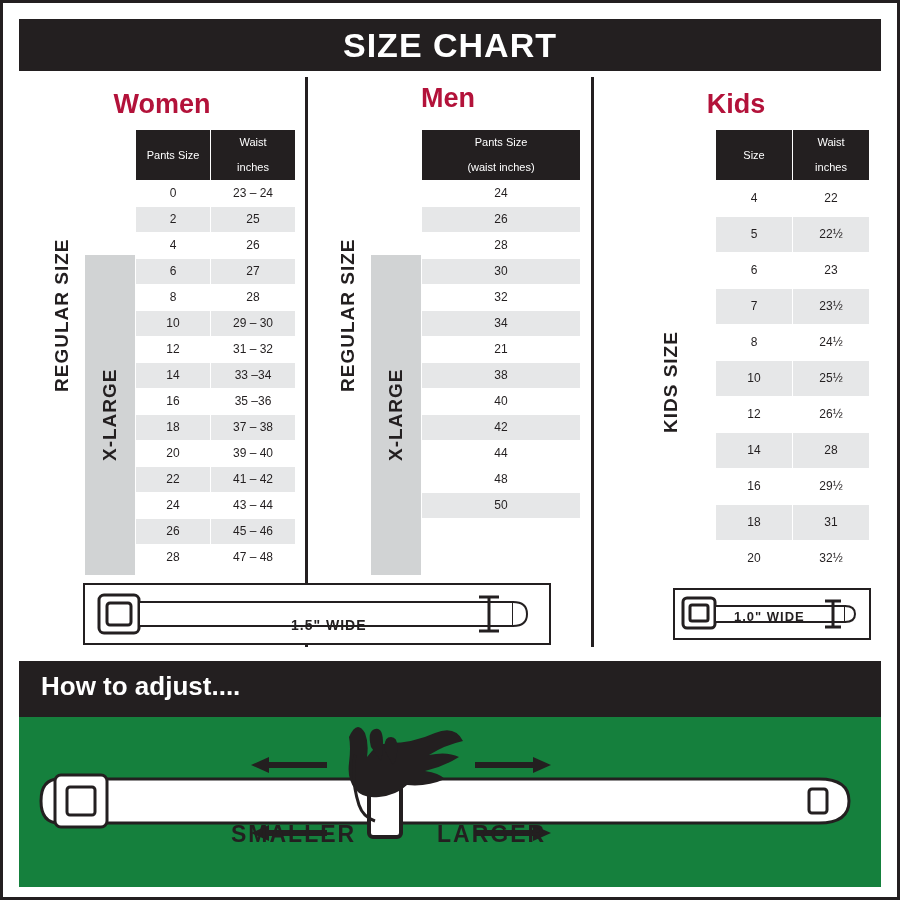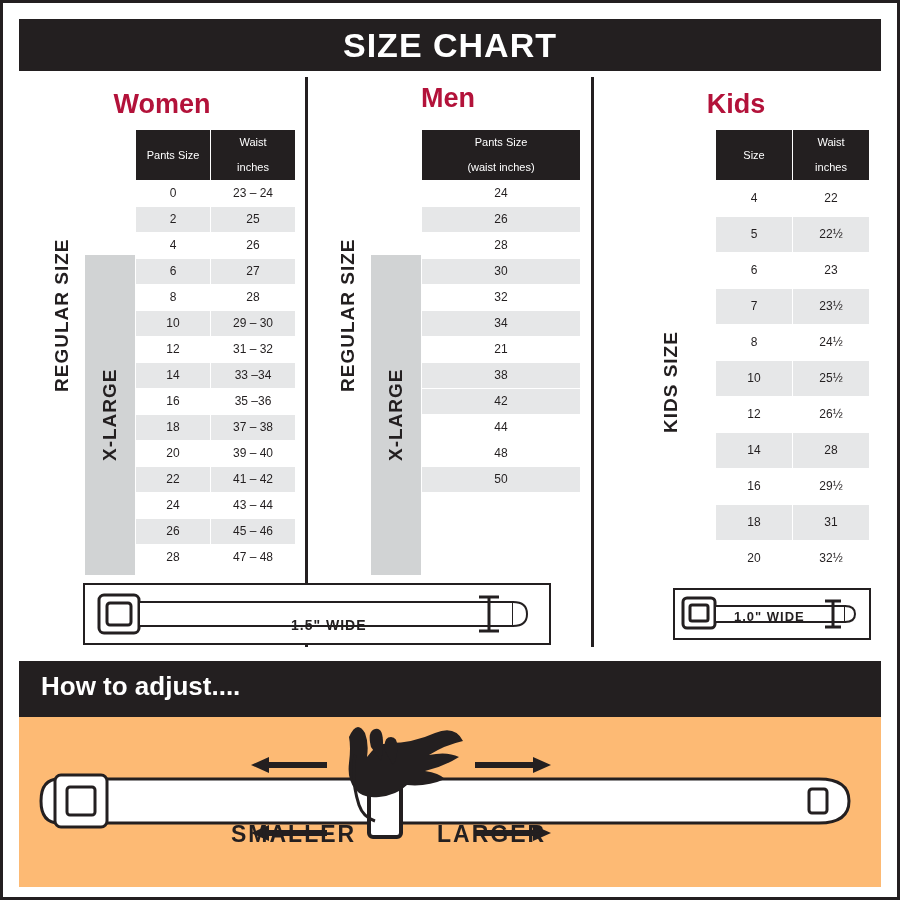--- a/index.html
+++ b/index.html
@@ -128,21 +128,21 @@
     color: #231f20;
   }
 
   
   .adjust-panel {
     position: absolute;
     left: 16px;
     top: 658px;
     width: 862px;
     height: 226px;
-    background: #fdba74;
+    background: #15803d;
     box-sizing: border-box;
   }
   .adjust-head {
     position: absolute;
     left: 0;
     top: 0;
     width: 862px;
     height: 56px;
     background: #231f20;
   }
@@ -276,20 +276,23 @@
             <td class="cell-white">32</td>
           </tr>
       <tr>
             <td class="cell-gray">34</td>
           </tr>
       <tr>
             <td class="cell-white">21</td>
           </tr>
       <tr>
             <td class="cell-gray">38</td>
+          </tr>
+      <tr>
+            <td class="cell-white">40</td>
           </tr>
       <tr>
             <td class="cell-gray">42</td>
           </tr>
       <tr>
             <td class="cell-white">44</td>
           </tr>
       <tr>
             <td class="cell-white">48</td>
           </tr>

